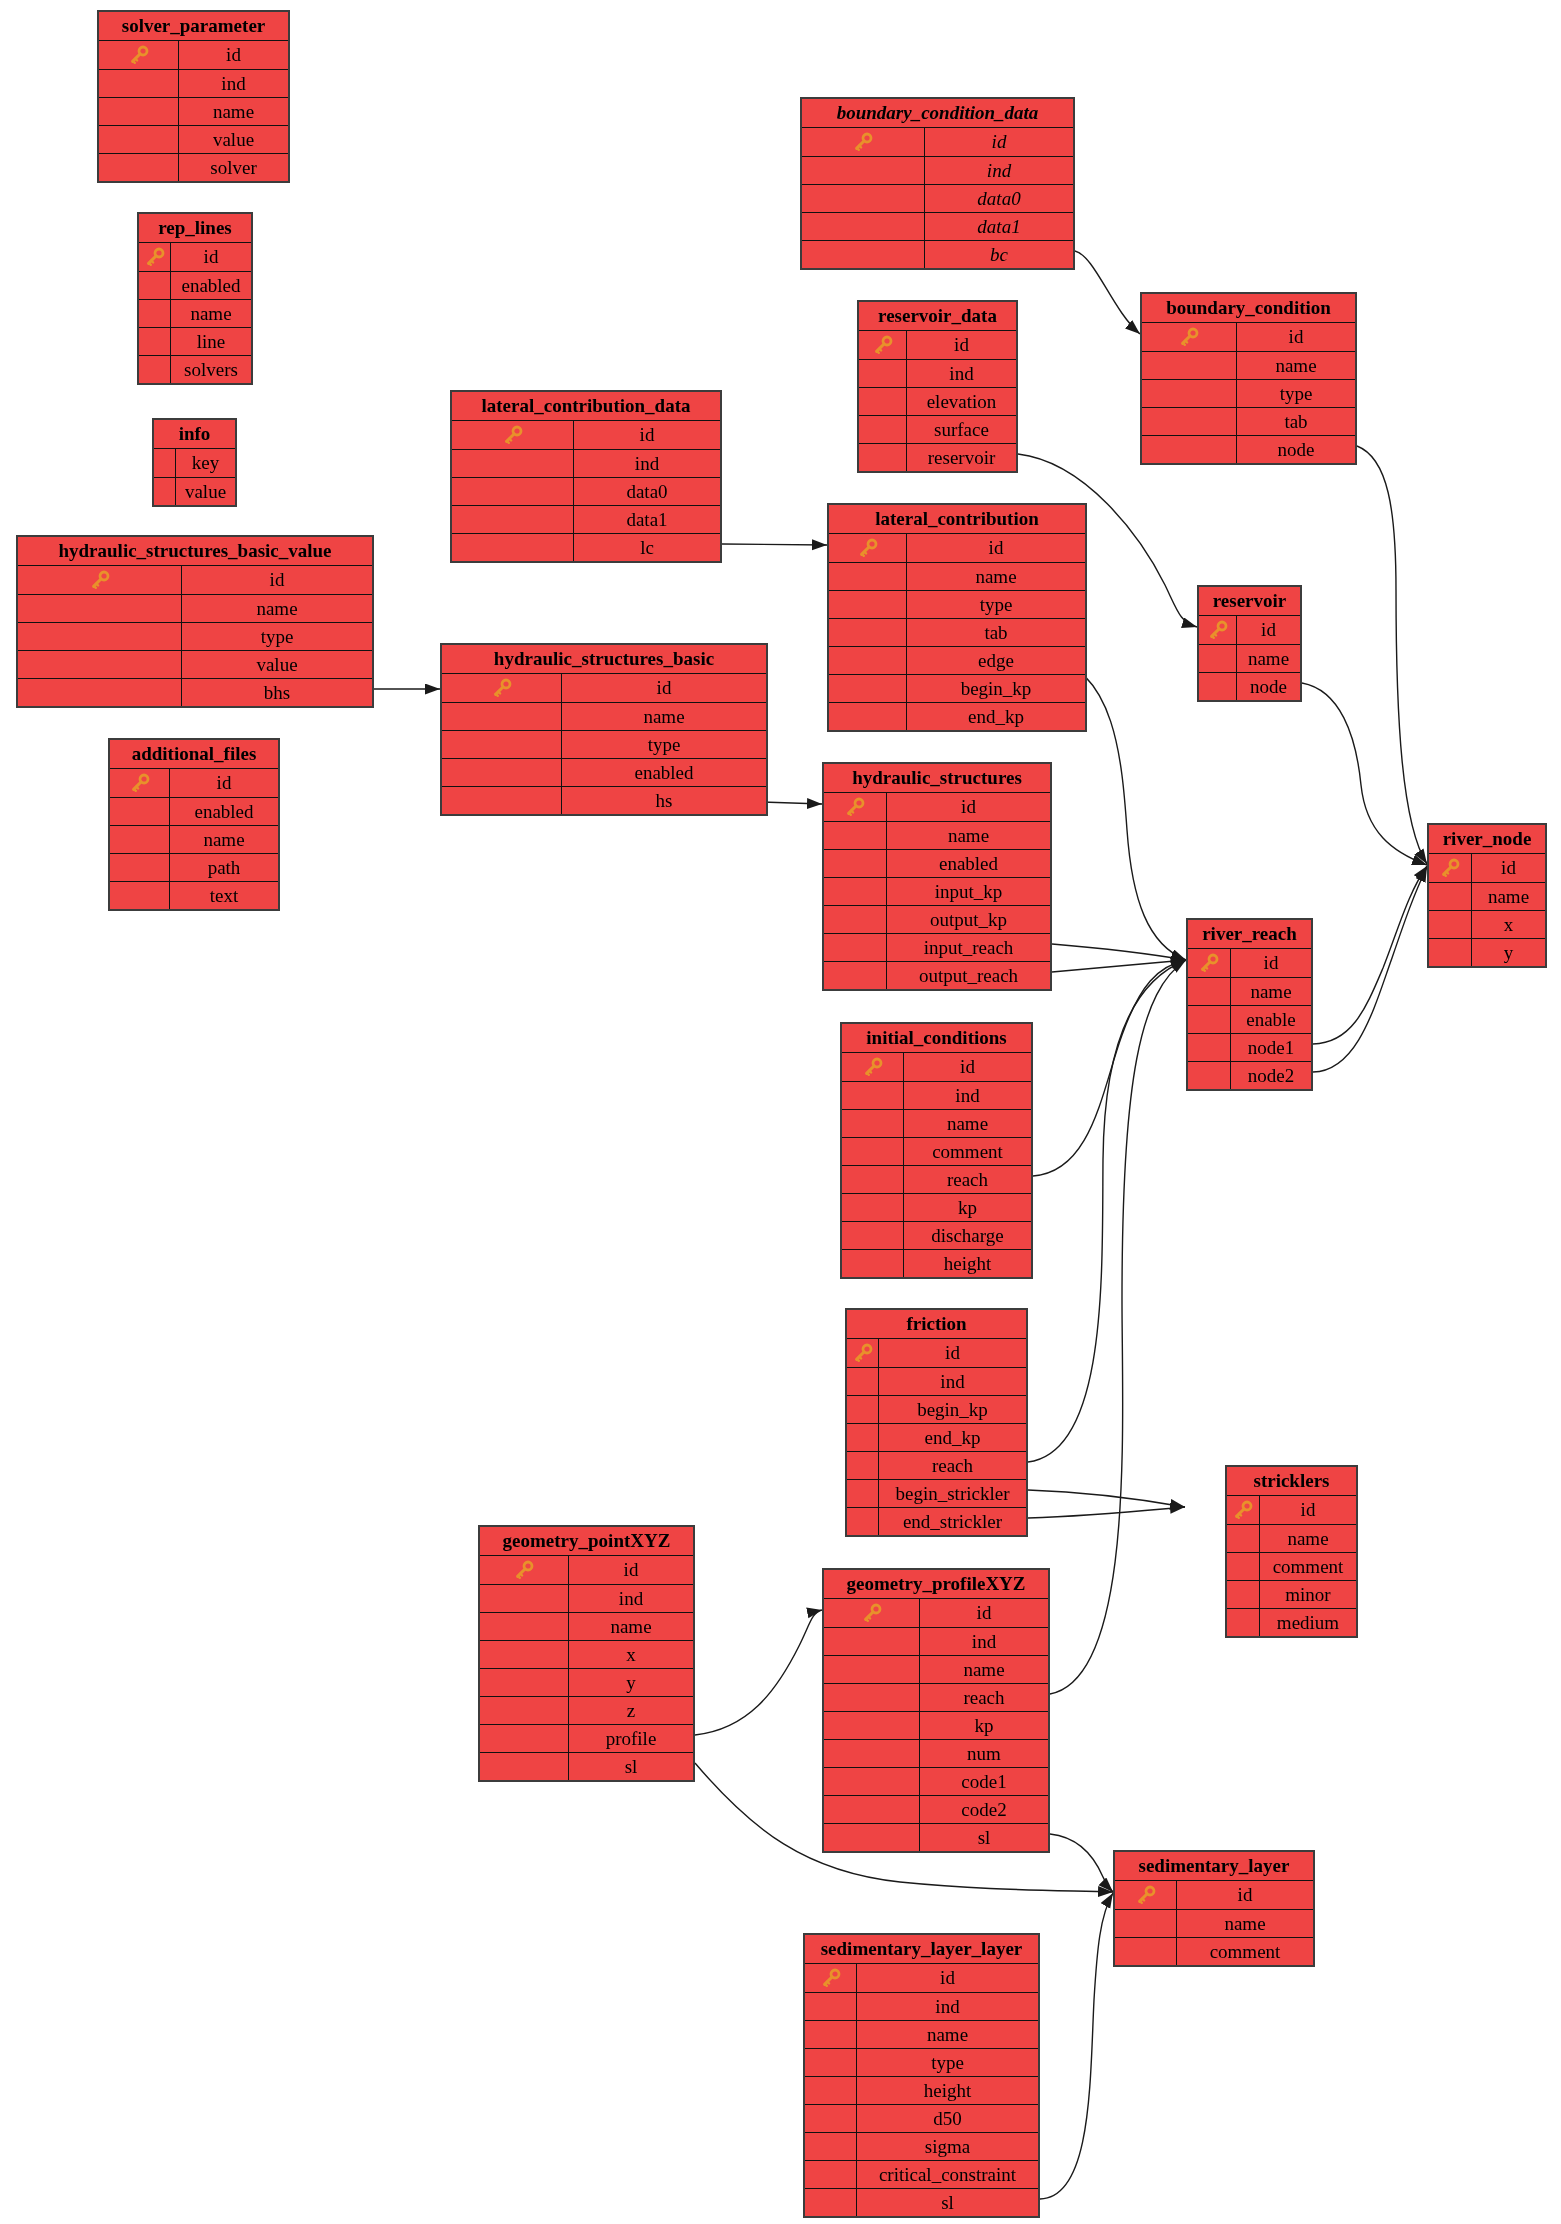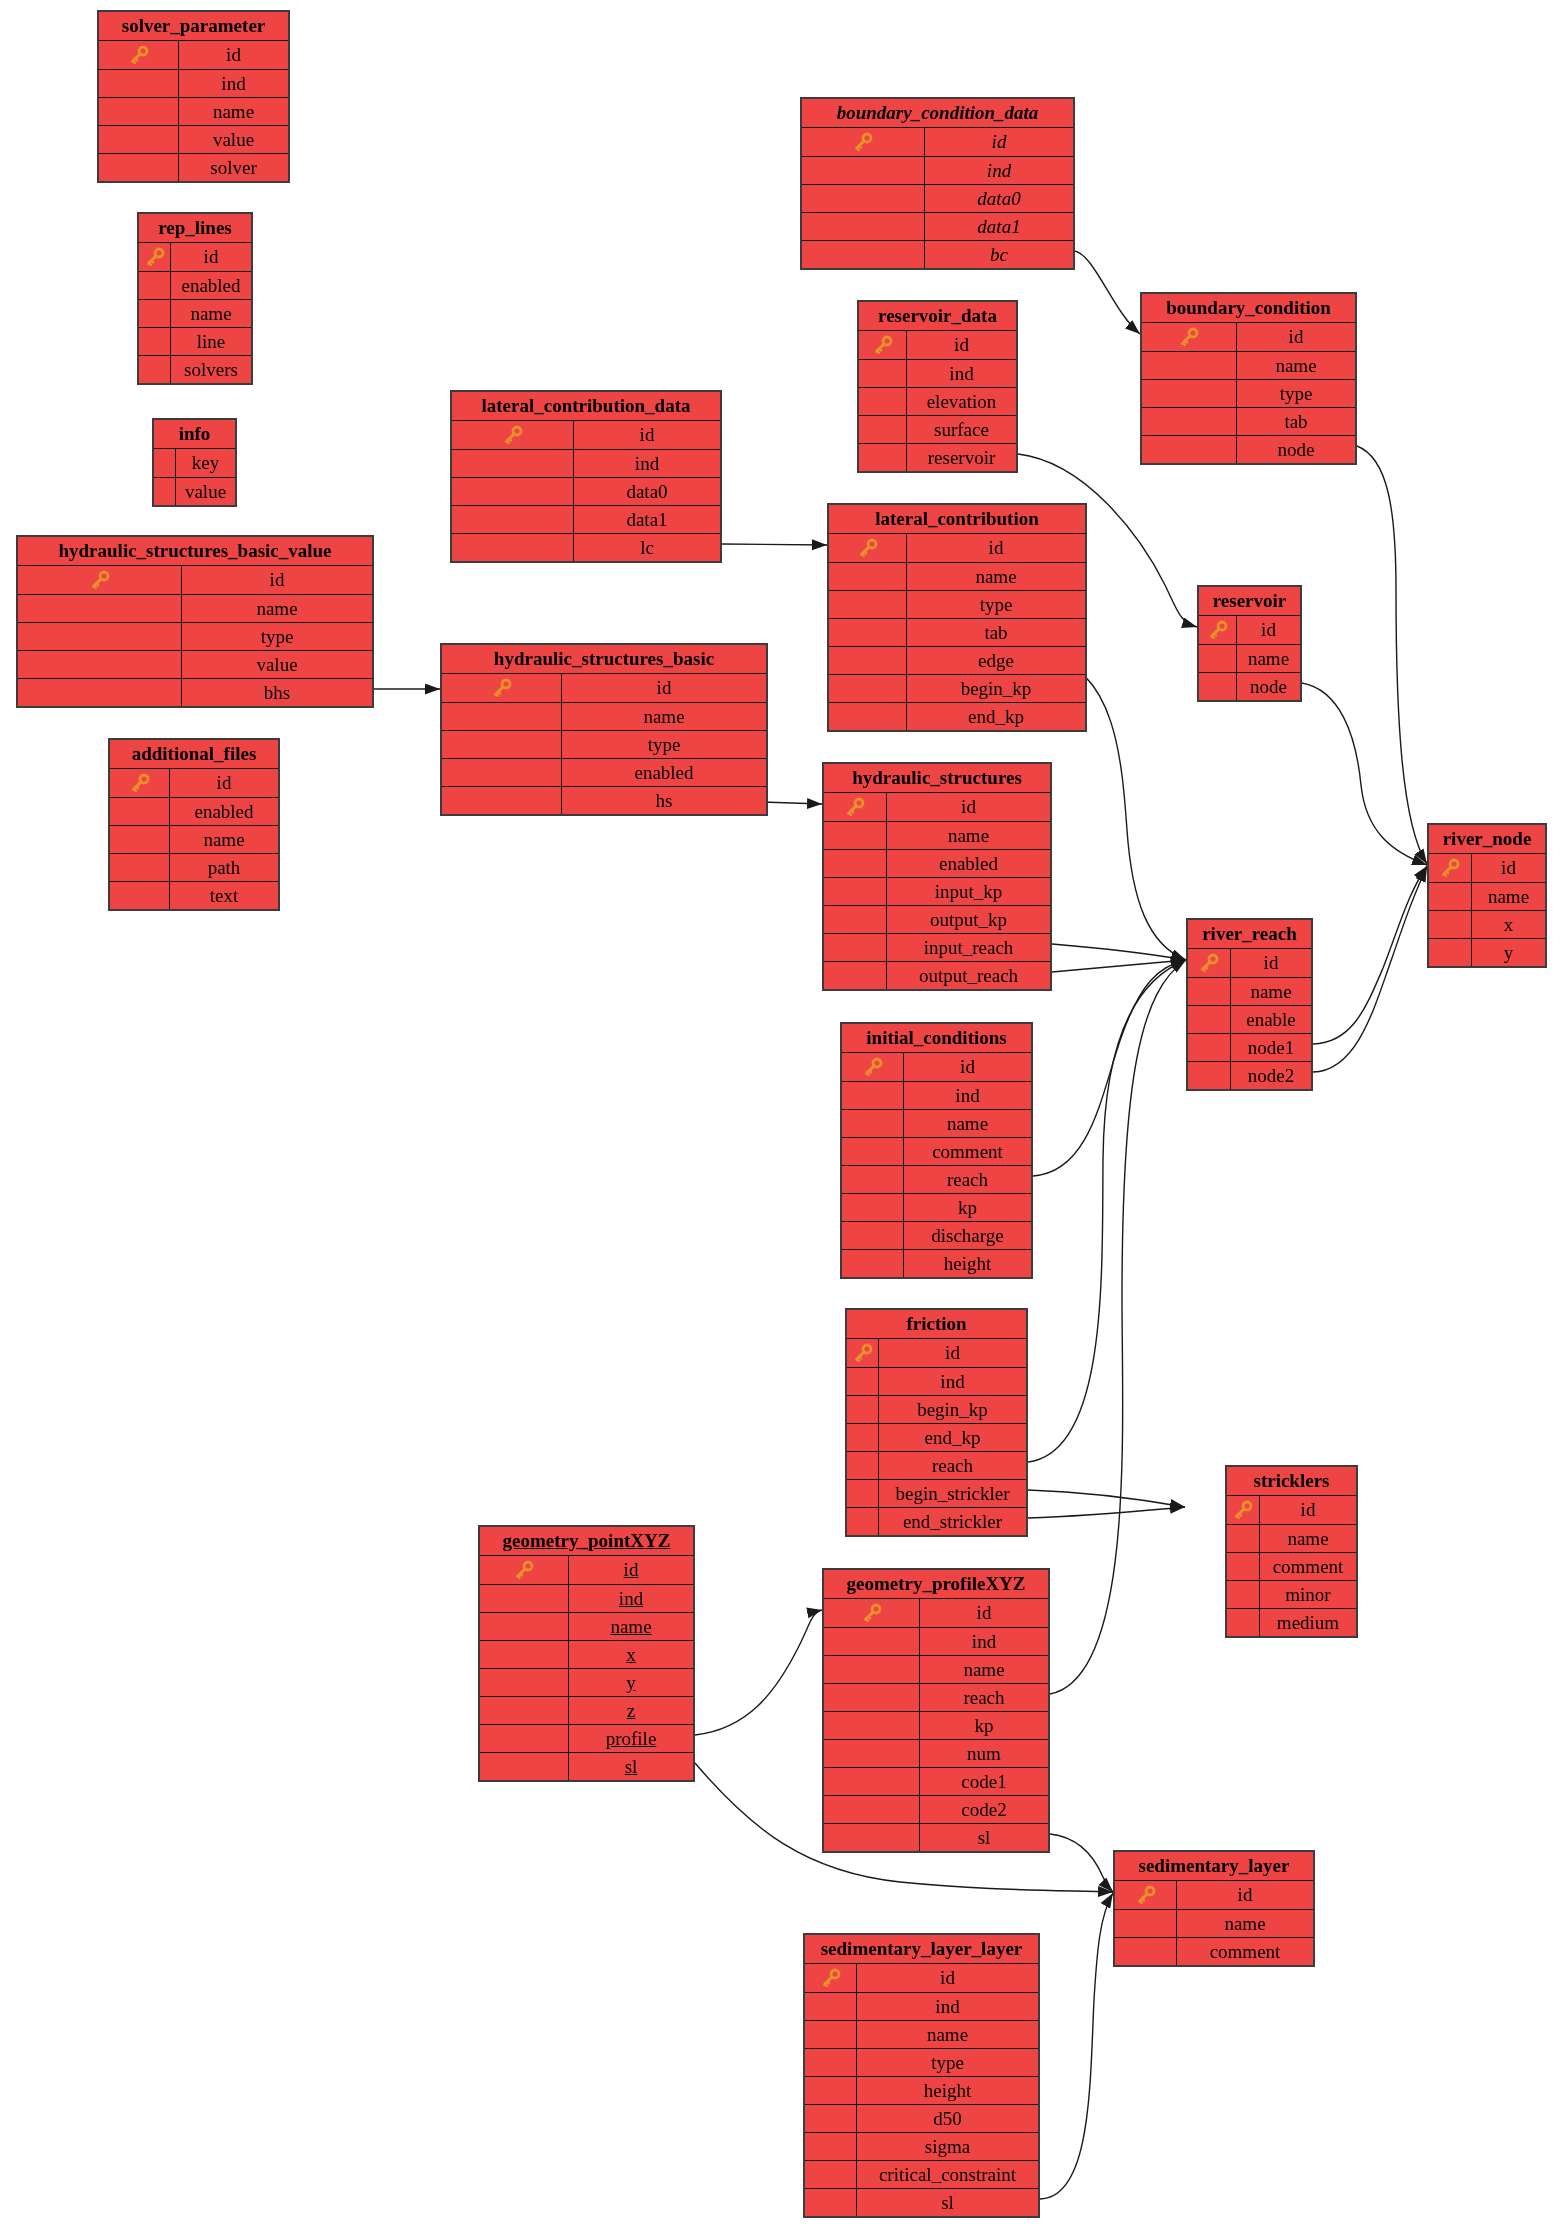--- a/index.html
+++ b/index.html
@@ -620,21 +620,21 @@
       </div>
       <div class="field-row">
         <div class="key-cell" style="width: 33px;"></div>
         <div class="label-cell">minor</div>
       </div>
       <div class="field-row">
         <div class="key-cell" style="width: 33px;"></div>
         <div class="label-cell">medium</div>
       </div>
     </div>
-    <div class="table-node" style="left: 478px; top: 1525px; width: 217px; text-decoration: underline;">
+    <div class="table-node" style="left: 478px; top: 1525px; width: 217px;">
       <div class="table-title">geometry_pointXYZ</div>
       <div class="field-row">
         <div class="key-cell" style="width: 89px;">
           <svg width="22" height="22" viewBox="0 0 22 22">
             <circle cx="15" cy="7" r="4" fill="none" stroke="#e8912b" stroke-width="2.8"></circle>
             <path d="M12.2 9.8 L4.6 17.4" stroke="#e8912b" stroke-width="3" stroke-linecap="round" fill="none"></path>
             <path d="M7.3 14.7 L9.1 16.5" stroke="#e8912b" stroke-width="2.4" stroke-linecap="round" fill="none"></path>
             <path d="M5.0 17.0 L6.8 18.8" stroke="#e8912b" stroke-width="2.4" stroke-linecap="round" fill="none"></path>
           </svg>
         </div>

